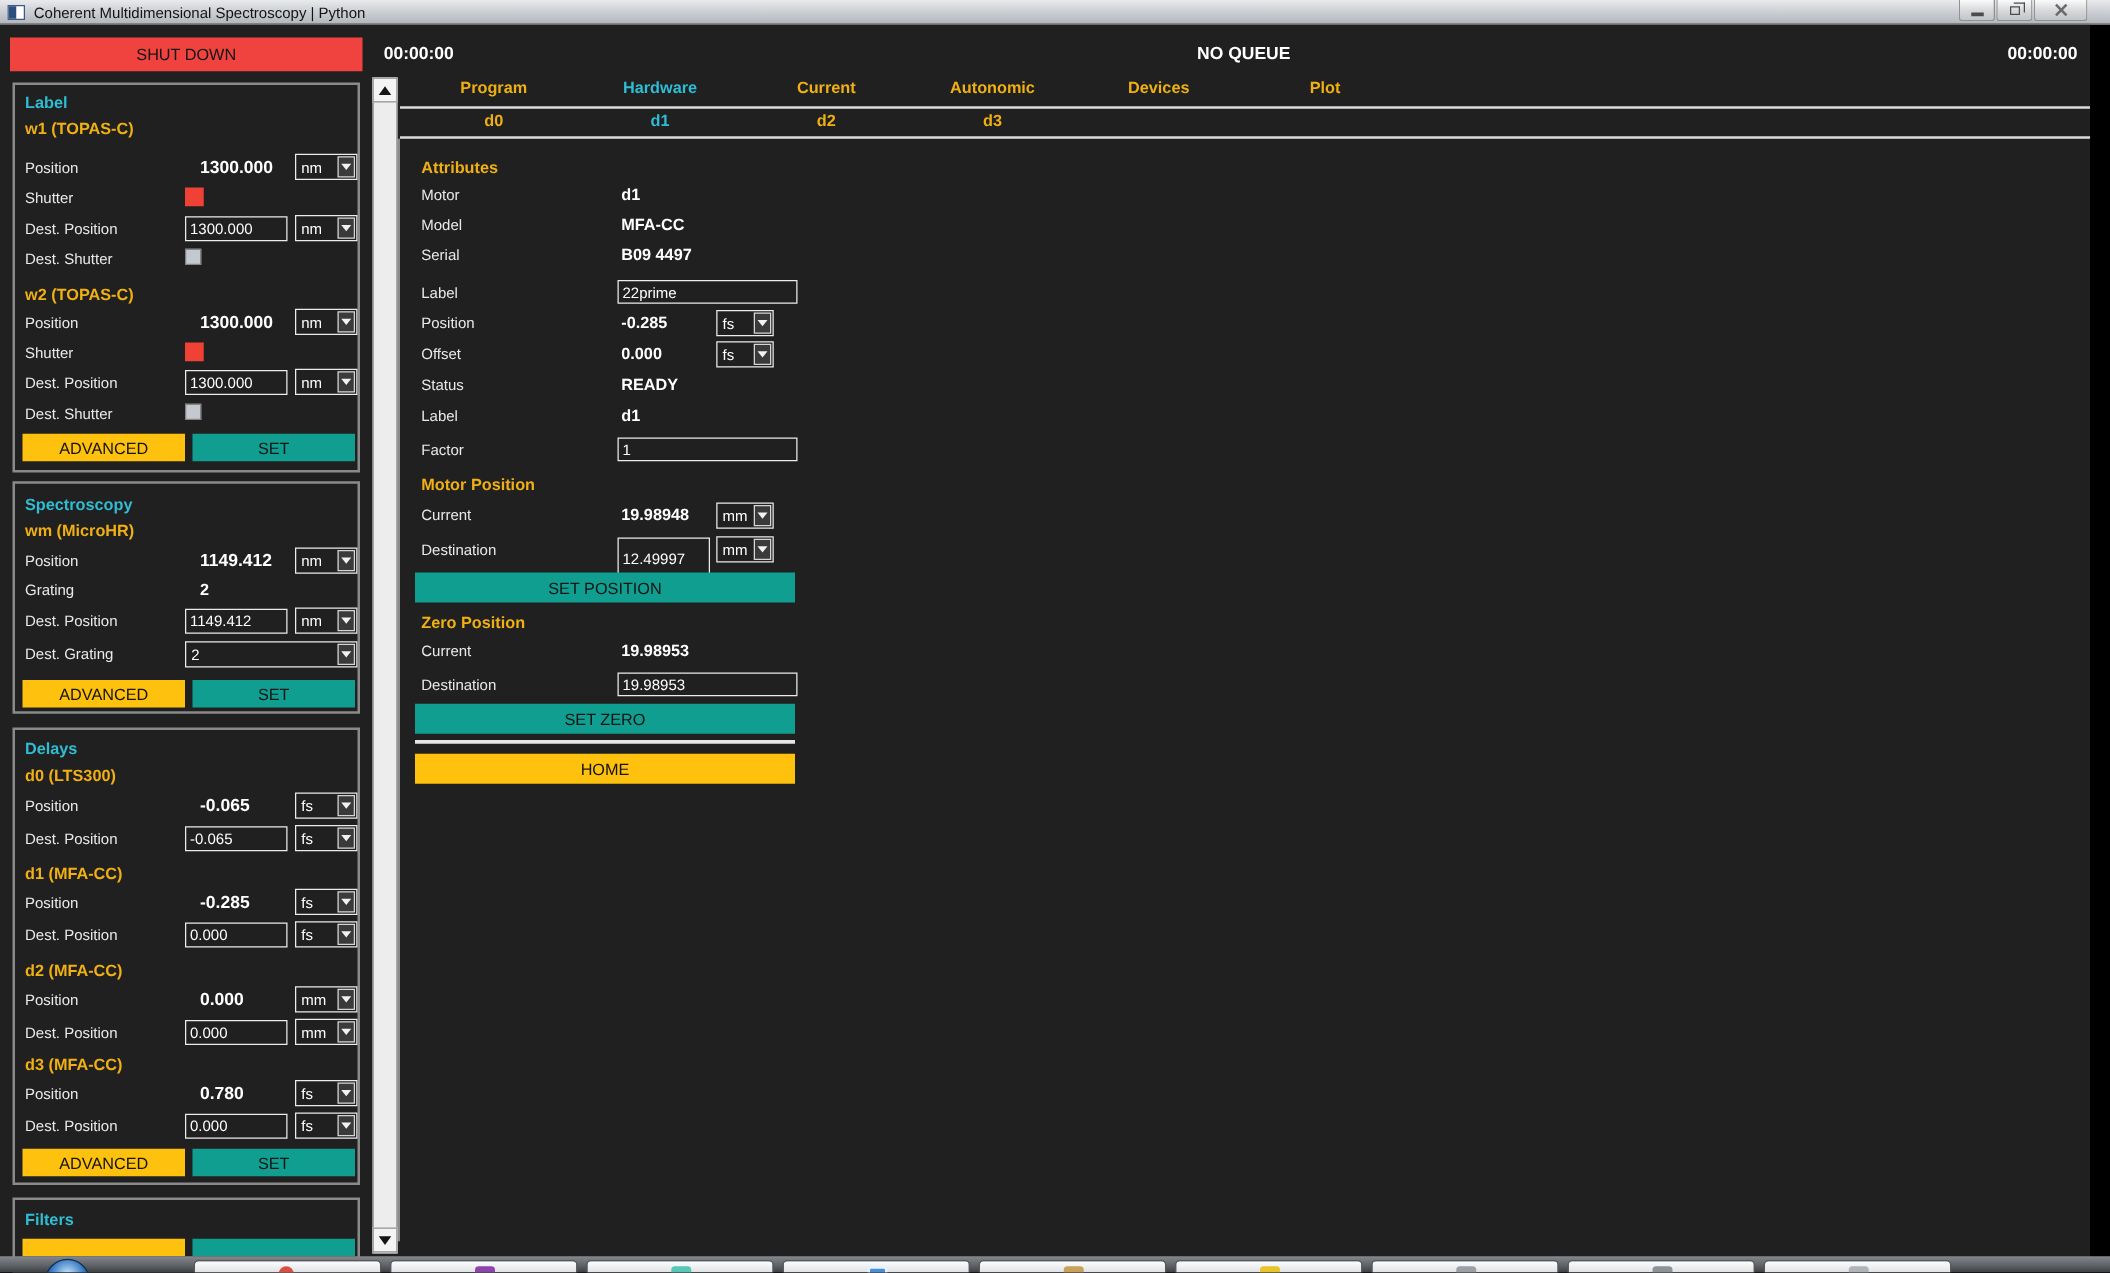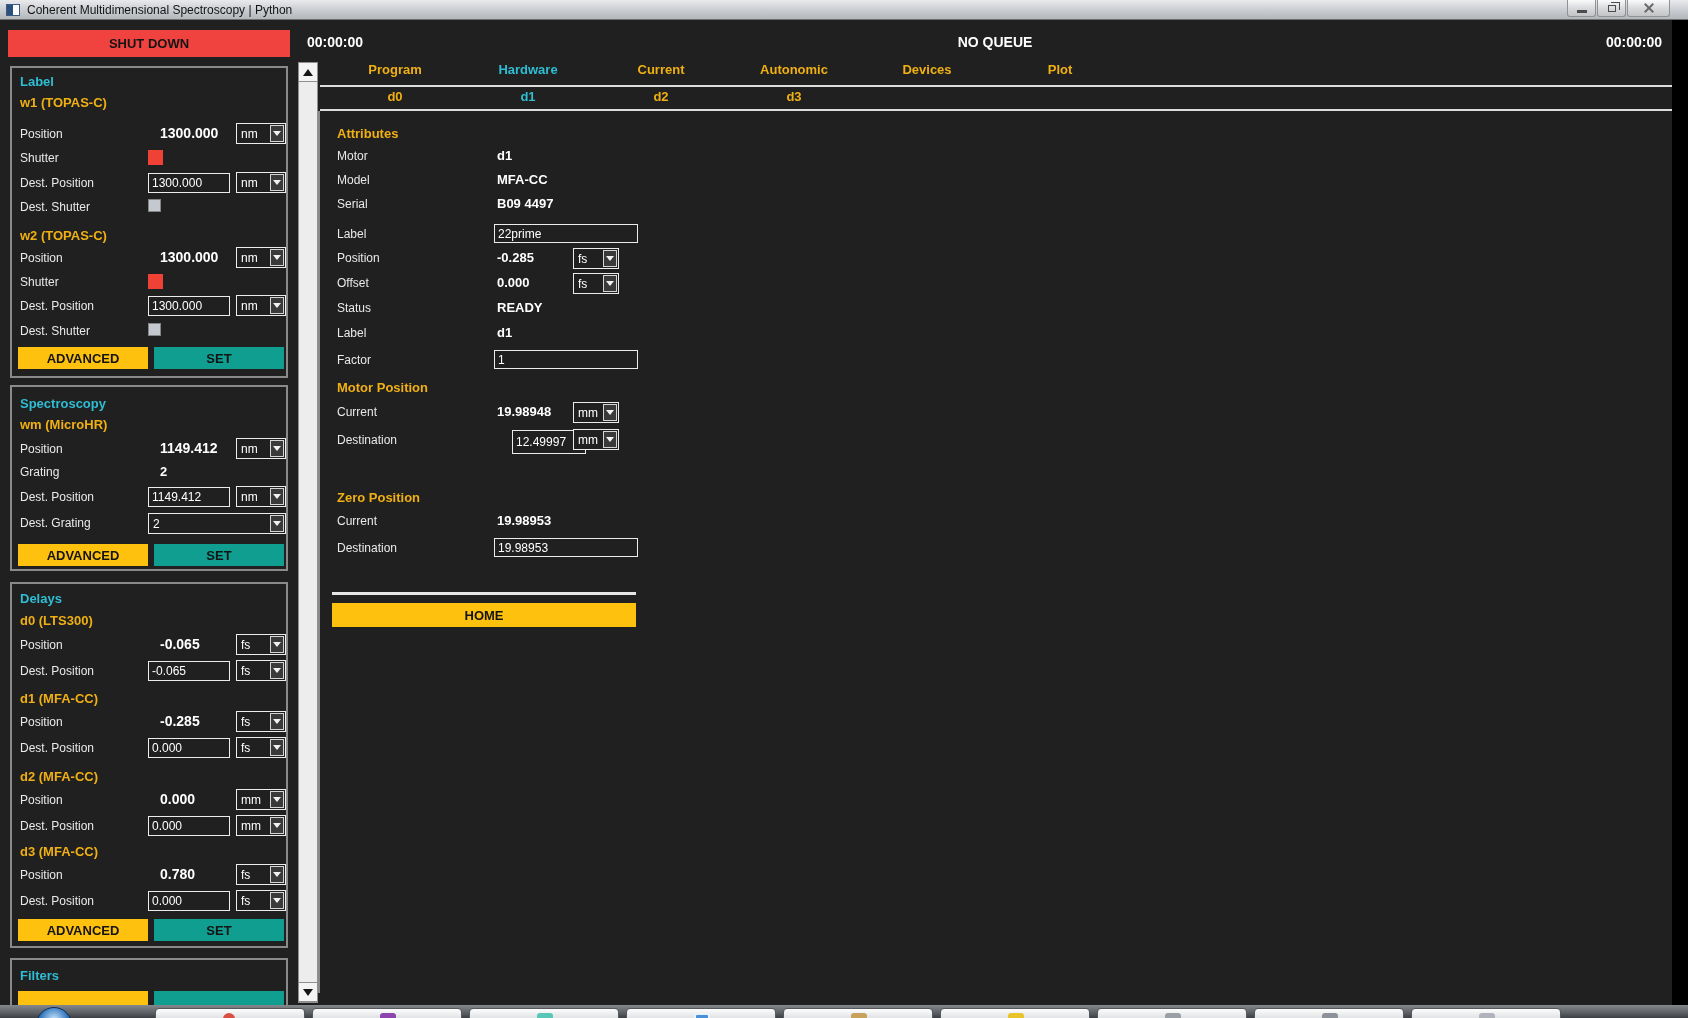--- a/index.html
+++ b/index.html
@@ -39,21 +39,21 @@
   .inp { position:absolute; background:#202020; border:1px solid #ececec; color:#fff;
     font-size:12px; padding:0 3px; font-family:inherit; outline:none; }
   .dd { position:absolute; border:1px solid #ececec; background:#202020; }
   .ddtxt { position:absolute; left:4px; top:50%; transform:translateY(-50%);
     font-size:12px; color:#fff; white-space:nowrap; }
   .dd-btn { position:absolute; right:1px; top:1px; bottom:1px; width:14px;
     background:#3a3a3a; border:1px solid #d5d5d5; display:flex; align-items:center; justify-content:center; }
   .tri-dn { width:0; height:0; border-left:4px solid transparent; border-right:4px solid transparent;
     border-top:5px solid #f2f2f2; }
   .btn { position:absolute; display:flex; align-items:center; justify-content:center;
-    font-weight:bold; font-size:13px; color:#141414; cursor:default; }
+    font-weight:normal; font-size:13px; color:#141414; cursor:default; }
   .btn-y { background:#fec10d; } .btn-t { background:#0f9e90; } .btn-r { background:#f04340; }
   .chk { position:absolute; width:13px; height:13px; background:#c3c9cf; border:1px solid #848484; }
   .shutter { position:absolute; width:15px; height:15px; background:#ef4135; }
   .tab { position:absolute; width:114px; top:62px; text-align:center; font-weight:bold;
     font-size:13px; color:#f0b013; cursor:default; }
   .subtab { top:89px; }
   .tab.active { color:#2fbdd3; }
   .hline { position:absolute; background:#dcdcdc; }
   .timer { position:absolute; top:34px; font-size:14px; font-weight:bold; color:#fff; }
 
@@ -336,33 +336,35 @@
   <div class="grp" style="left:337px;top:380px;">Motor Position</div>
   <div class="lbl" style="left:337px;top:405px;">Current</div>
   <div class="val" style="left:497px;top:404px;">19.98948</div>
   <div class="dd" style="left:573px;top:402px;width:46px;height:21px;">
     <span class="ddtxt">mm</span>
     <span class="dd-btn">
         <span class="tri-dn"></span>
       </span>
   </div>
   <div class="lbl" style="left:337px;top:433px;">Destination</div>
-  <input class="inp" style="left: 512px; top: 430px; width: 74px; height: 24px;" value="12.49997">
+  <input class="inp" style="left: 494px; top: 430px; width: 74px; height: 34px;" value="12.49997">
   <div class="dd" style="left:573px;top:429px;width:46px;height:21px;">
     <span class="ddtxt">mm</span>
     <span class="dd-btn">
         <span class="tri-dn"></span>
       </span>
   </div>
+  <div class="btn btn-t" style="left:332px;top:458px;width:304px;height:24px;">SET POSITION</div>
 
   <div class="grp" style="left:337px;top:490px;">Zero Position</div>
   <div class="lbl" style="left:337px;top:514px;">Current</div>
   <div class="val" style="left:497px;top:513px;">19.98953</div>
   <div class="lbl" style="left:337px;top:541px;">Destination</div>
   <input class="inp" style="left: 494px; top: 538px; width: 144px; height: 19px;" value="19.98953">
+  <div class="btn btn-t" style="left:332px;top:563px;width:304px;height:24px;">SET ZERO</div>
 
   <div class="hline" style="left:332px;top:592px;width:304px;height:3px;background:#e6e6e6;"></div>
   <div class="btn btn-y" style="left:332px;top:603px;width:304px;height:24px;">HOME</div>
 
   <div class="taskbar">
     <div class="orb"></div>
     <div class="tbtn" style="left:155px;">
         <span class="ticon" style="background:#d94f43;border-radius:50%;width:12px;height:12px;"></span>
       </div>
     <div class="tbtn" style="left:312px;">

